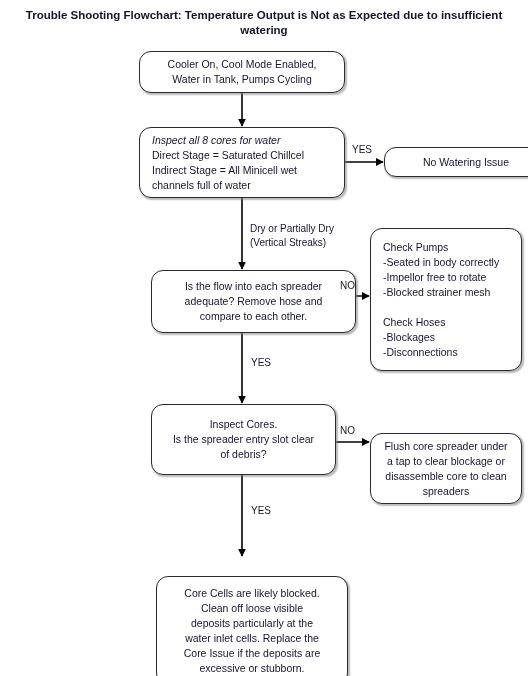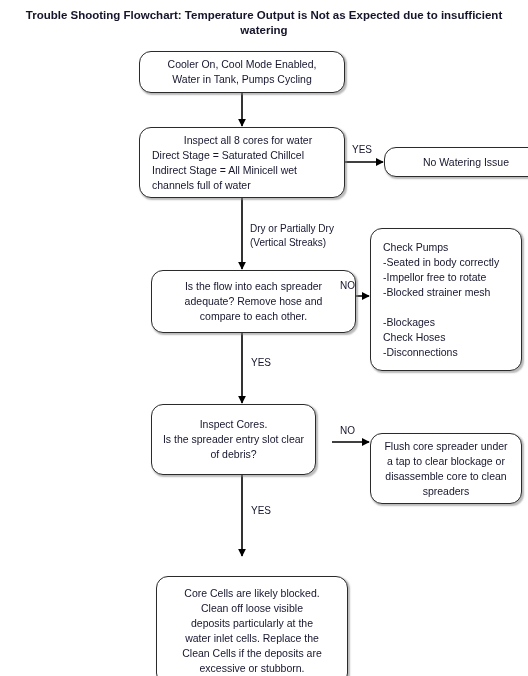--- a/index.html
+++ b/index.html
@@ -53,21 +53,21 @@
     font-size: 10.5px;
     line-height: 15px;
     color: #15152e;
     padding: 2px 6px;
   }
   .node.center { text-align: center; align-items: center; }
   .node.left   { text-align: left;  align-items: flex-start; }
   .node .ln { display: block; width: 100%; white-space: pre; }
   .node.left .ln { padding-left: 6px; }
   .node .ln.blank { height: 15px; }
-  .node .ln.ctr { text-align: center; }
+  .node .ln.ctr { text-align: left; font-style: italic; }
 
   .edge-label {
     position: absolute;
     font-size: 10px;
     line-height: 14px;
     color: #15152e;
     white-space: pre;
   }
 </style>
 </head>
@@ -123,44 +123,44 @@
     <span class="ln">adequate? Remove hose and</span>
     <span class="ln">compare to each other.</span>
   </div>
 
   <div class="node left" style="left:370px; top:228px; width:152px; height:143px;">
     <span class="ln">Check Pumps</span>
     <span class="ln">-Seated in body correctly</span>
     <span class="ln">-Impellor free to rotate</span>
     <span class="ln">-Blocked strainer mesh</span>
     <span class="ln blank"></span>
+    <span class="ln">Check Hoses</span>
     <span class="ln">-Blockages</span>
-    <span class="ln">Check Hoses</span>
     <span class="ln">-Disconnections</span>
   </div>
 
-  <div class="node center" style="left:151px; top:404px; width:165px; height:71px;">
+  <div class="node center" style="left:151px; top:404px; width:185px; height:71px;">
     <span class="ln">Inspect Cores.</span>
     <span class="ln">Is the spreader entry slot clear</span>
     <span class="ln">of debris?</span>
   </div>
 
   <div class="node center" style="left:370px; top:404px; width:152px; height:71px;margin-top:29px;">
     <span class="ln">Flush core spreader under</span>
     <span class="ln">a tap to clear blockage or</span>
     <span class="ln">disassemble core to clean</span>
     <span class="ln">spreaders</span>
   </div>
 
   <div class="node center" style="left:156px; top:576px; width:192px; height:109px;">
     <span class="ln">Core Cells are likely blocked.</span>
     <span class="ln">Clean off loose visible</span>
     <span class="ln">deposits particularly at the</span>
     <span class="ln">water inlet cells. Replace the</span>
-    <span class="ln">Clean Cells if the deposits are</span>
+    <span class="ln">Core Issue if the deposits are</span>
     <span class="ln">excessive or stubborn.</span>
   </div>
 
   <div class="edge-label" style="left:352px; top:143px;">YES</div>
 
   <div class="edge-label" style="left:250px; top:222px;">Dry or Partially Dry</div>
 
   <div class="edge-label" style="left:250px; top:236px;">(Vertical Streaks)</div>
 
   <div class="edge-label" style="left:340px; top:279px;">NO</div>

